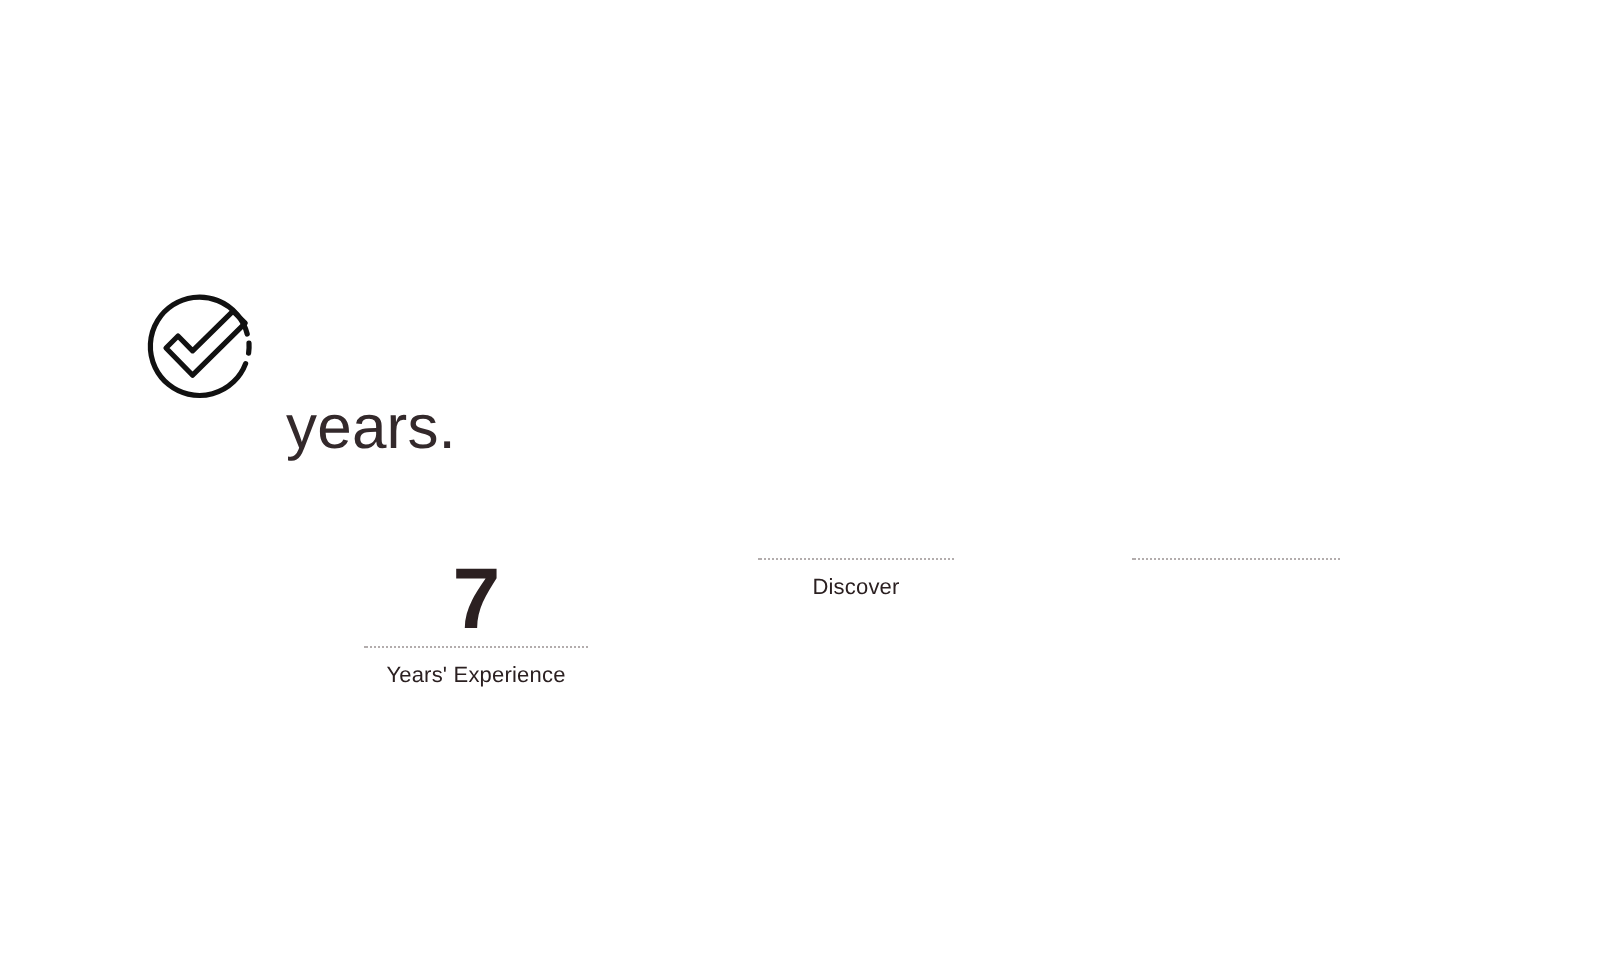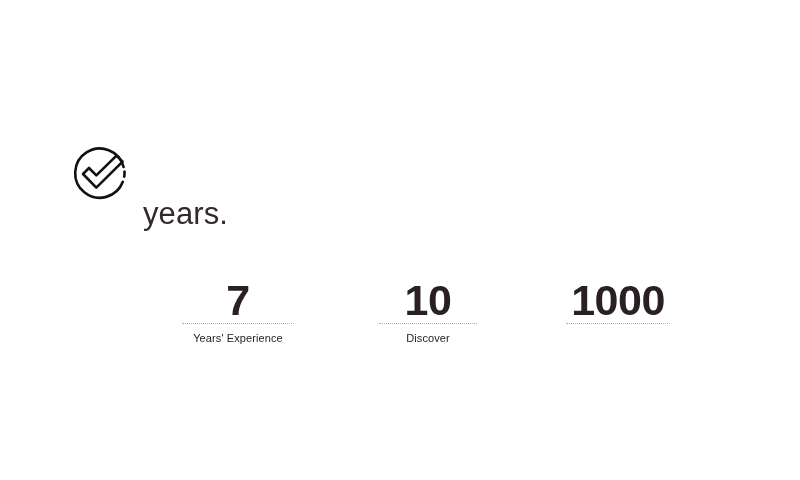--- a/index.html
+++ b/index.html
@@ -134,25 +134,23 @@
 
   <div class="stats">
 
     <div class="stat stat-1">
       <div class="stat-value">7</div>
       <div class="stat-rule"></div>
       <div class="stat-label">Years' Experience</div>
     </div>
 
     <div class="stat stat-2">
-      <div class="stat-value">10</div>
       <div class="stat-rule"></div>
       <div class="stat-label">Discover</div>
     </div>
 
     <div class="stat stat-3">
-      <div class="stat-value">1000</div>
       <div class="stat-rule"></div>
     </div>
 
   </div>
 
 </div>
 
 </body></html>

